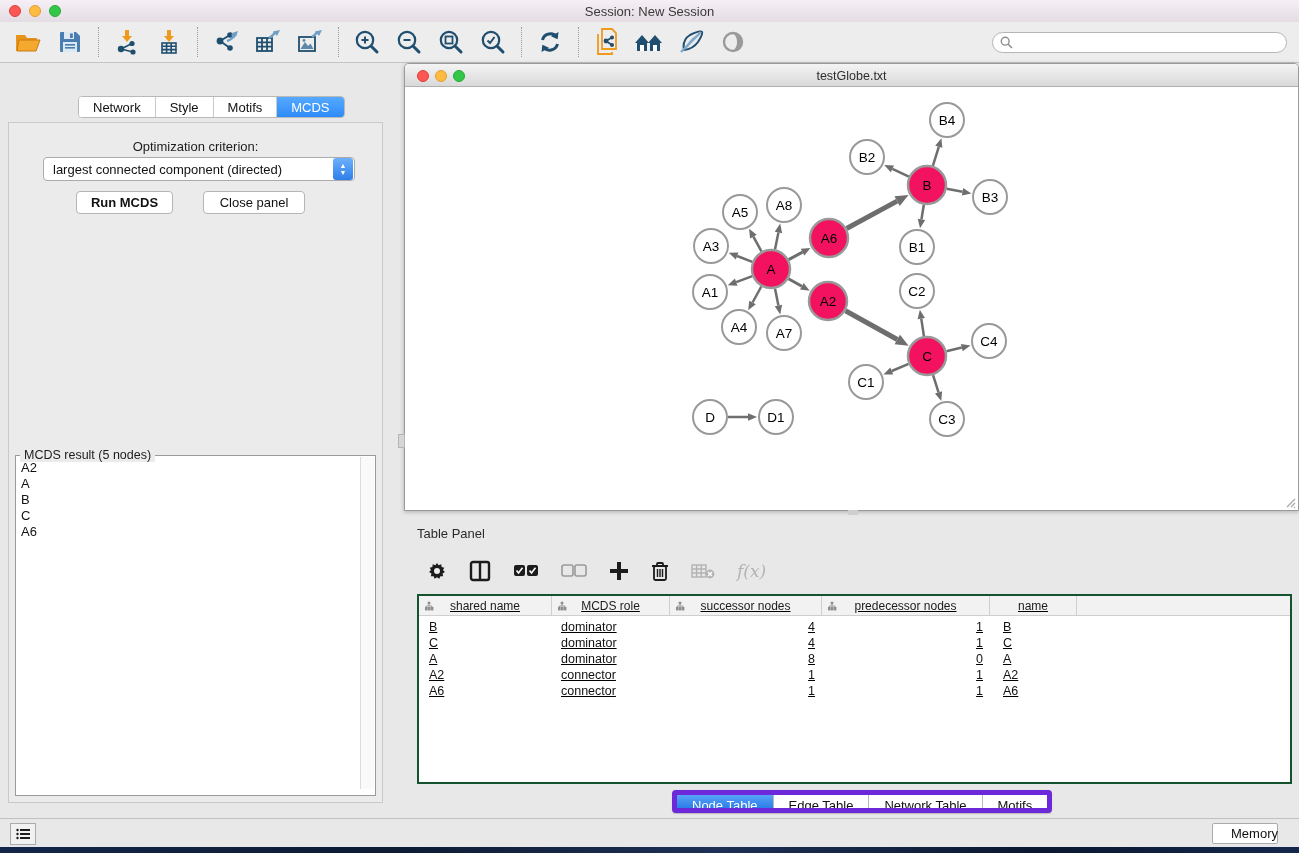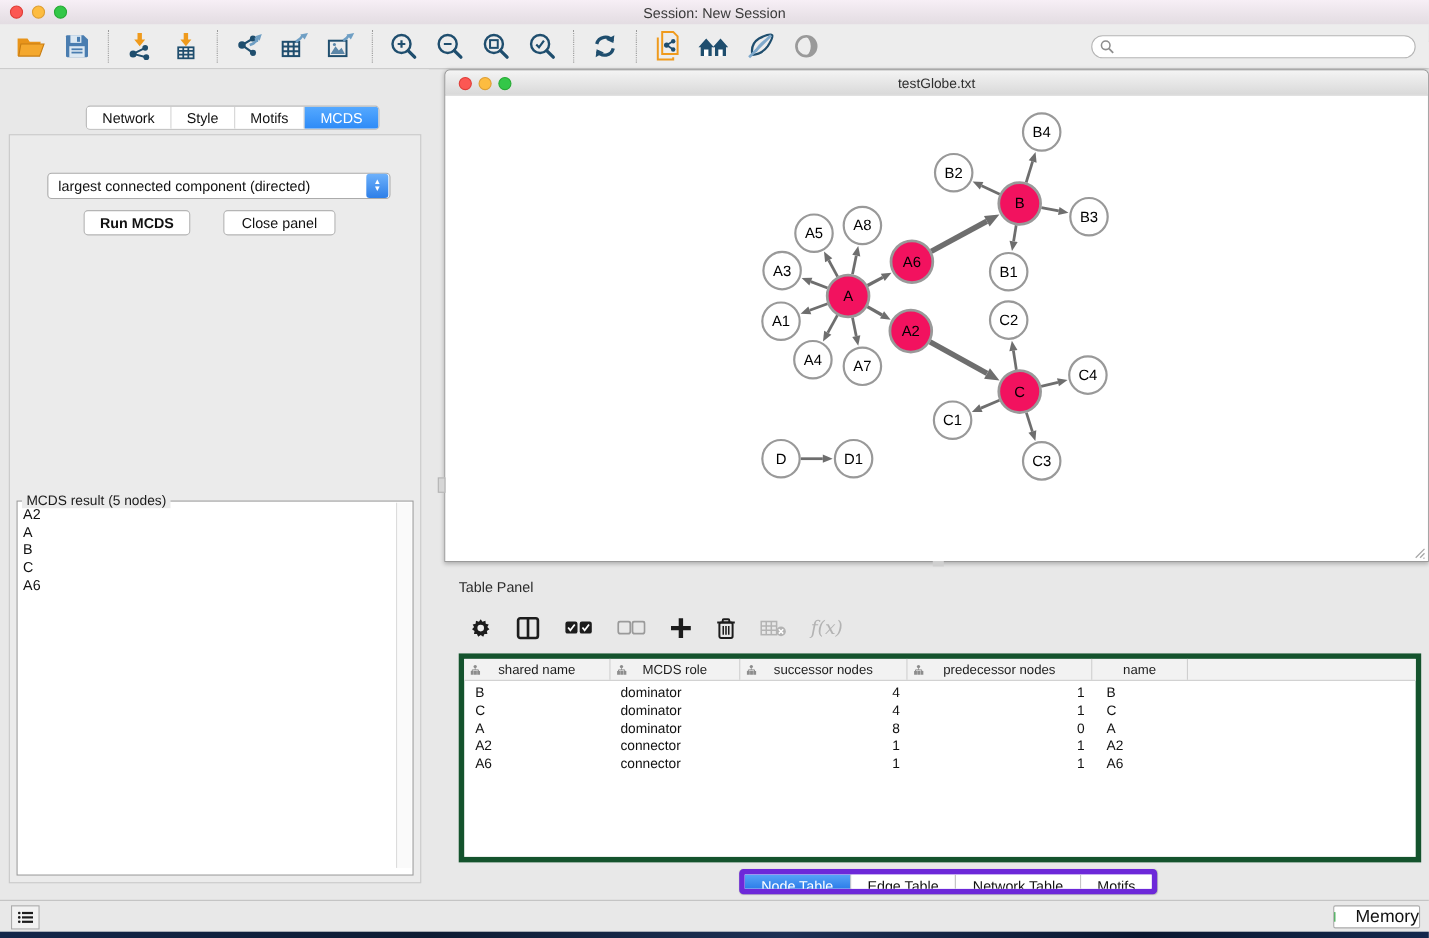--- a/index.html
+++ b/index.html
@@ -73,21 +73,21 @@
   #net-canvas { left:0; top:23px; width:893px; height:423px; background:#fff; }
   #net-grip { right:2px; bottom:2px; width:12px; height:12px; }
   #left-scroll-stub { left:-7px; top:370px; width:7px; height:14px; background:#d6d6d6; border:1px solid #b5b5b5; }
   #bottom-scroll-stub { left:443px; bottom:-5px; width:10px; height:5px; background:#cfcfcf; }
 
   
   #table-panel { left:404px; top:518px; width:895px; height:300px; background:#e8e8e8; }
   #tp-title { left:13px; top:8px; font-size:13px; color:#2b2b2b; }
   #tp-toolbar { left:13px; top:34px; width:869px; height:38px; display:flex; align-items:center; gap:22px; padding-left:10px; }
   #tp-fx { font-family:"DejaVu Serif", serif; font-style:italic; font-size:17px; color:#b3b3b3; }
-  #tp-table { left:13px; top:76px; width:875px; height:190px; background:#fff; border:5px solid #14532d; }
+  #tp-table { left:13px; top:76px; width:875px; height:190px; background:#fff; border:2px solid #14532d;text-decoration:underline; }
   #tp-header { display:flex; height:20px; background:#f2f2f2; border-bottom:1px solid #cfcfcf; }
   .col-h { position:relative; border-right:1px solid #cfcfcf; display:flex; align-items:center; justify-content:center;
     font-size:12px; color:#1c1c1c; }
   .col-h .hier { position:absolute; left:5px; top:5px; }
   .tp-row { display:flex; height:16px; font-size:12.5px; color:#111; align-items:center; }
   .tp-cell { overflow:hidden; white-space:nowrap; }
   .c0{width:133px; padding-left:10px;} .c1{width:118px; padding-left:9px;}
   .c2{width:152px; text-align:right; padding-right:7px;} .c3{width:168px; text-align:right; padding-right:7px;}
   .c4{width:87px; padding-left:13px;}
   #tp-rows { padding-top:3px; }
@@ -95,22 +95,22 @@
   #tp-tabs { left:268px; top:272px; height:23px; display:flex; border:5px solid #6d28d9;
     border-radius:4px; overflow:hidden; background:#fff; box-shadow:0 0.5px 1px rgba(0,0,0,0.2); }
   .tp-tab { padding:0 15px; font-size:13px; line-height:22px; color:#111; background:#fff; border-right:1px solid #b9b9b9; }
   .tp-tab:last-child { border-right:none; }
   .tp-tab.active { background:linear-gradient(#57a4f7,#2c7de9); color:#fff; }
 
   
   #statusbar { left:0; top:818px; width:1299px; height:29px; background:#e8e8e8; border-top:1px solid #c0c0c0; }
   #status-list-btn { left:10px; top:4px; width:26px; height:22px; background:#f2f2f2;
     border:1px solid #ababab; display:flex; align-items:center; justify-content:center; }
-  #memory-btn { left:1212px; top:4px; width:79px; height:21px; background:#fff; border:1px solid #ababab;
-    border-radius:2px; display:flex; align-items:center; justify-content:center; gap:19px; font-size:16px; color:#111; }
+  #memory-btn { left:1212px; top:4px; width:66px; height:21px; background:#fff; border:1px solid #ababab;
+    border-radius:2px; display:flex; align-items:center; justify-content:center; gap:19px; font-size:13px; color:#111; }
   #memory-dot { width:9px; height:9px; border-radius:50%; background:#1e9e33; }
   #wallpaper { left:0; top:847px; width:1299px; height:6px;
     background:linear-gradient(90deg,#13264a,#0d1b33 30%,#1d3055 55%,#0a1730 80%,#14284d); }
 </style>
 </head>
 <body>
 
 <div id="app">
 
   <div id="titlebar" class="abs">
@@ -278,20 +278,21 @@
   </div>
 
   <div id="control-panel" class="abs">
     <div id="cp-tabs" class="abs">
       <div class="cp-tab">Network</div>
       <div class="cp-tab">Style</div>
       <div class="cp-tab">Motifs</div>
       <div class="cp-tab active">MCDS</div>
     </div>
     <div id="cp-body" class="abs">
+      <div id="opt-label" class="abs">Optimization criterion:</div>
       <div id="criterion-select" class="abs">
         <span id="criterion-value">largest connected component (directed)</span>
         <span id="criterion-spinner">
             <span>▲</span>
             <span>▼</span>
           </span>
       </div>
       <div id="run-btn" class="abs cp-btn">Run MCDS</div>
       <div id="close-btn" class="abs cp-btn">Close panel</div>
       <div id="result-box" class="abs">

